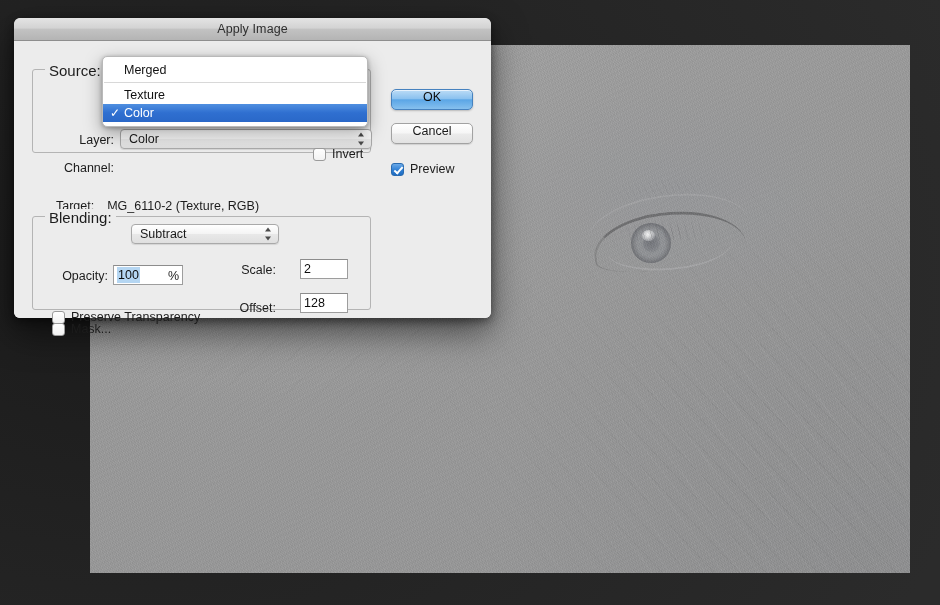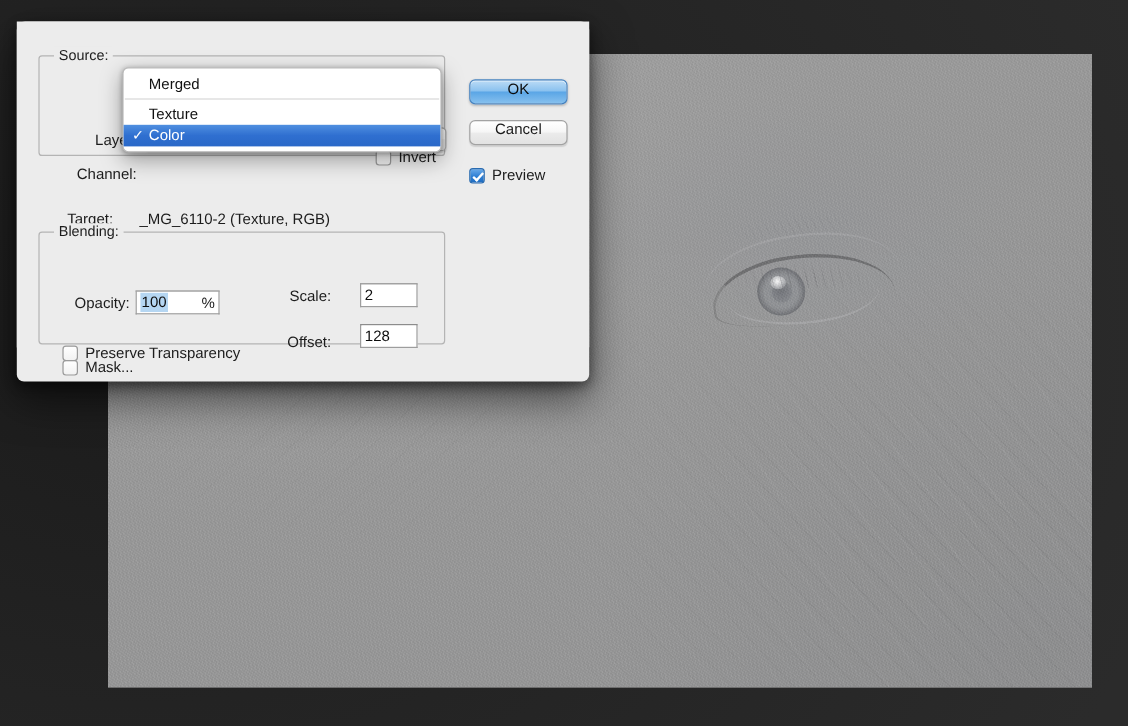--- a/index.html
+++ b/index.html
@@ -214,21 +214,21 @@
     border: 1px solid #b4b4b4;
     border-radius: 3px;
     background: transparent;
   }
   .group-legend {
     position: absolute;
     top: -8px;
     left: 12px;
     padding: 0 4px;
     background: #ececec;
-    font-size: 12px;
+    font-size: 15px;
     color: #1c1c1c;
   }
 
   #source-group { left: 18px; top: 28px; width: 337px; height: 82px; }
   #blending-group { left: 18px; top: 175px; width: 337px; height: 92px; }
 
   .row-label {
     position: absolute;
     font-size: 12.5px;
     color: #1c1c1c;
@@ -348,21 +348,21 @@
   }
 
   .target-line {
     position: absolute;
     left: 42px;
     top: 158px;
     font-size: 12.5px;
     color: #1c1c1c;
     white-space: nowrap;
   }
-  .target-line .lbl { margin-right: 22px; }
+  .target-line .lbl { margin-right: 6px; }
 
   
   .menu {
     position: absolute;
     left: 88px;
     top: 38px;
     width: 266px;
     background: #ffffff;
     border: 1px solid #b9b9b9;
     border-radius: 5px;
@@ -417,20 +417,23 @@
       <div class="lid-lower"></div>
       <div class="iris"></div>
       <div class="pupil"></div>
       <div class="catchlight"></div>
       <div class="lashes"></div>
     </div>
   </div>
 
   <div class="dialog">
 
+    <div class="titlebar">
+      <span class="title-text">Apply Image</span>
+    </div>
 
     <div class="dialog-body">
 
       <div class="groupbox" id="source-group">
         <span class="group-legend">Source:</span>
       </div>
 
       <span class="row-label" style="left:28px; top:92px; width:72px;">Layer:</span>
 
       <div class="popup" style="left:106px; top:88px; width:252px;">
@@ -450,20 +453,27 @@
       </div>
 
       <div class="target-line">
         <span class="lbl">Target:</span><span>_MG_6110-2 (Texture, RGB)</span>
       </div>
 
       <div class="groupbox" id="blending-group">
         <span class="group-legend">Blending:</span>
       </div>
 
+      <div class="popup" style="left:117px; top:183px; width:148px;">
+        <span>Subtract</span>
+        <span class="arrows">
+          <i class="up"></i>
+            <i class="dn"></i>
+        </span>
+      </div>
 
       <span class="row-label" style="left:24px; top:228px; width:70px;">Opacity:</span>
 
       <div class="textfield" style="left:99px; top:224px; width:70px;">
         <span class="sel">100</span>
       </div>
 
       <span class="row-label" style="left:154px; top:228px;">%</span>
 
       <span class="row-label" style="left:200px; top:222px; width:62px;">Scale:</span>

